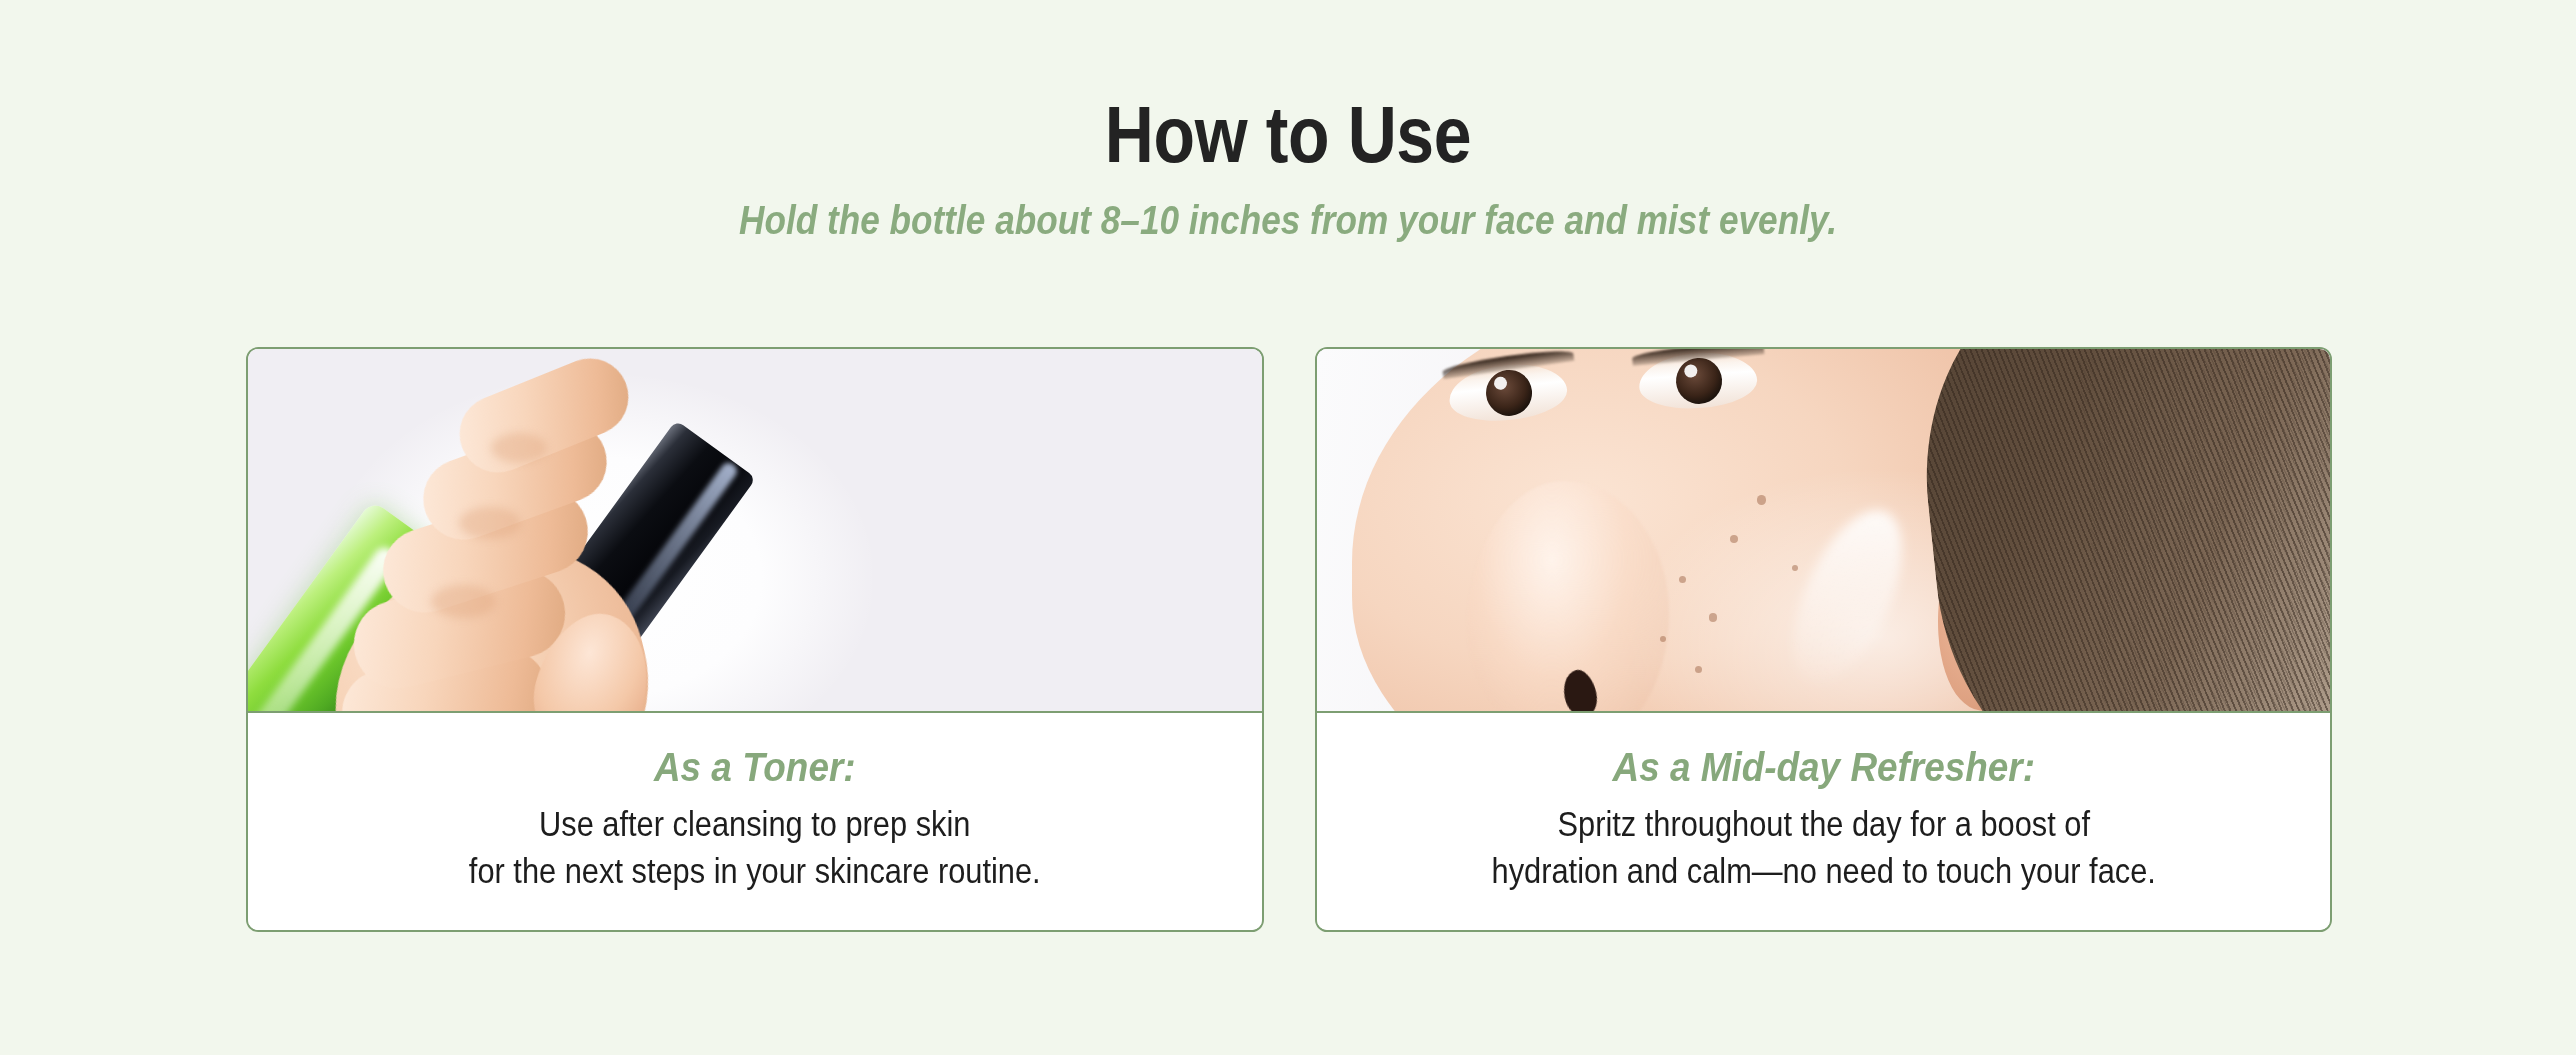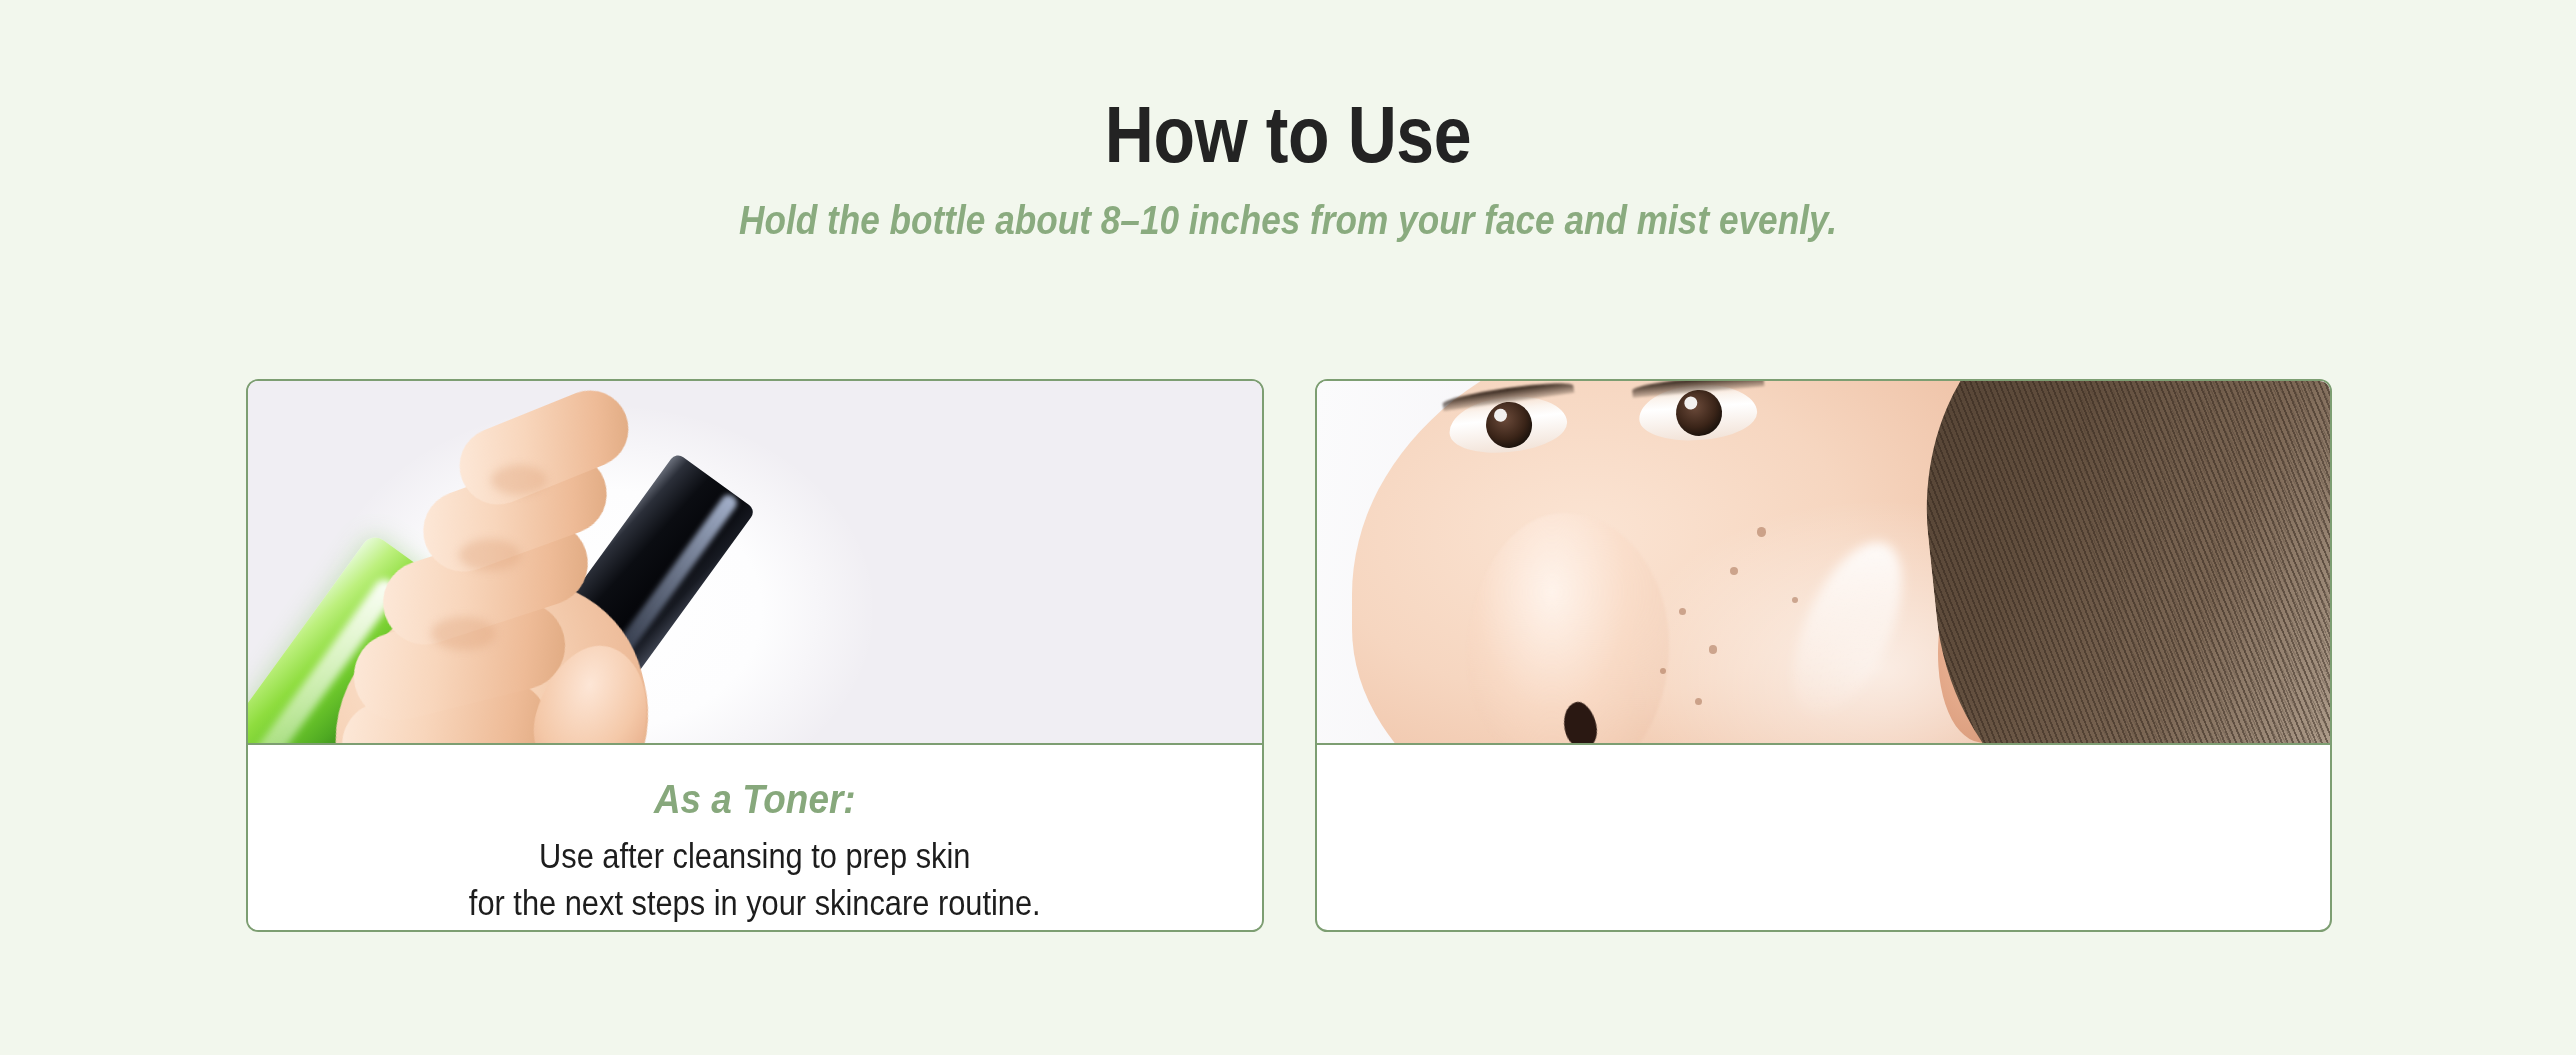--- a/index.html
+++ b/index.html
@@ -68,21 +68,20 @@
 
   .card {
     position: relative;
     box-sizing: border-box;
     border: 2.6px solid #7d9e72;
     border-radius: 12.3px;
     background: #ffffff;
     overflow: hidden;
     display: flex;
     flex-direction: column;
-    margin-top: 32px;
   }
   .card--toner { width: 1018px; }
   .card--refresher { width: 1018px; }
 
   .card-media {
     position: relative;
     height: 362px;
     background: #f0eef3;
     overflow: hidden;
     border-bottom: 2.6px solid #7d9e72;
@@ -470,17 +469,24 @@
           <div class="freckle fr1"></div>
           <div class="freckle fr2"></div>
           <div class="freckle fr3"></div>
           <div class="freckle fr4"></div>
           <div class="freckle fr5"></div>
           <div class="freckle fr6"></div>
           <div class="freckle fr7"></div>
 
         </div>
       </div>
+      <div class="card-caption">
+        <p class="caption-title">As a Mid-day Refresher:</p>
+        <p class="caption-body">
+          <span class="line">Spritz throughout the day for a boost of</span>
+          <span class="line">hydration and calm—no need to touch your face.</span>
+        </p>
+      </div>
     </div>
 
   </div>
 </div>
 
 
 </body></html>

